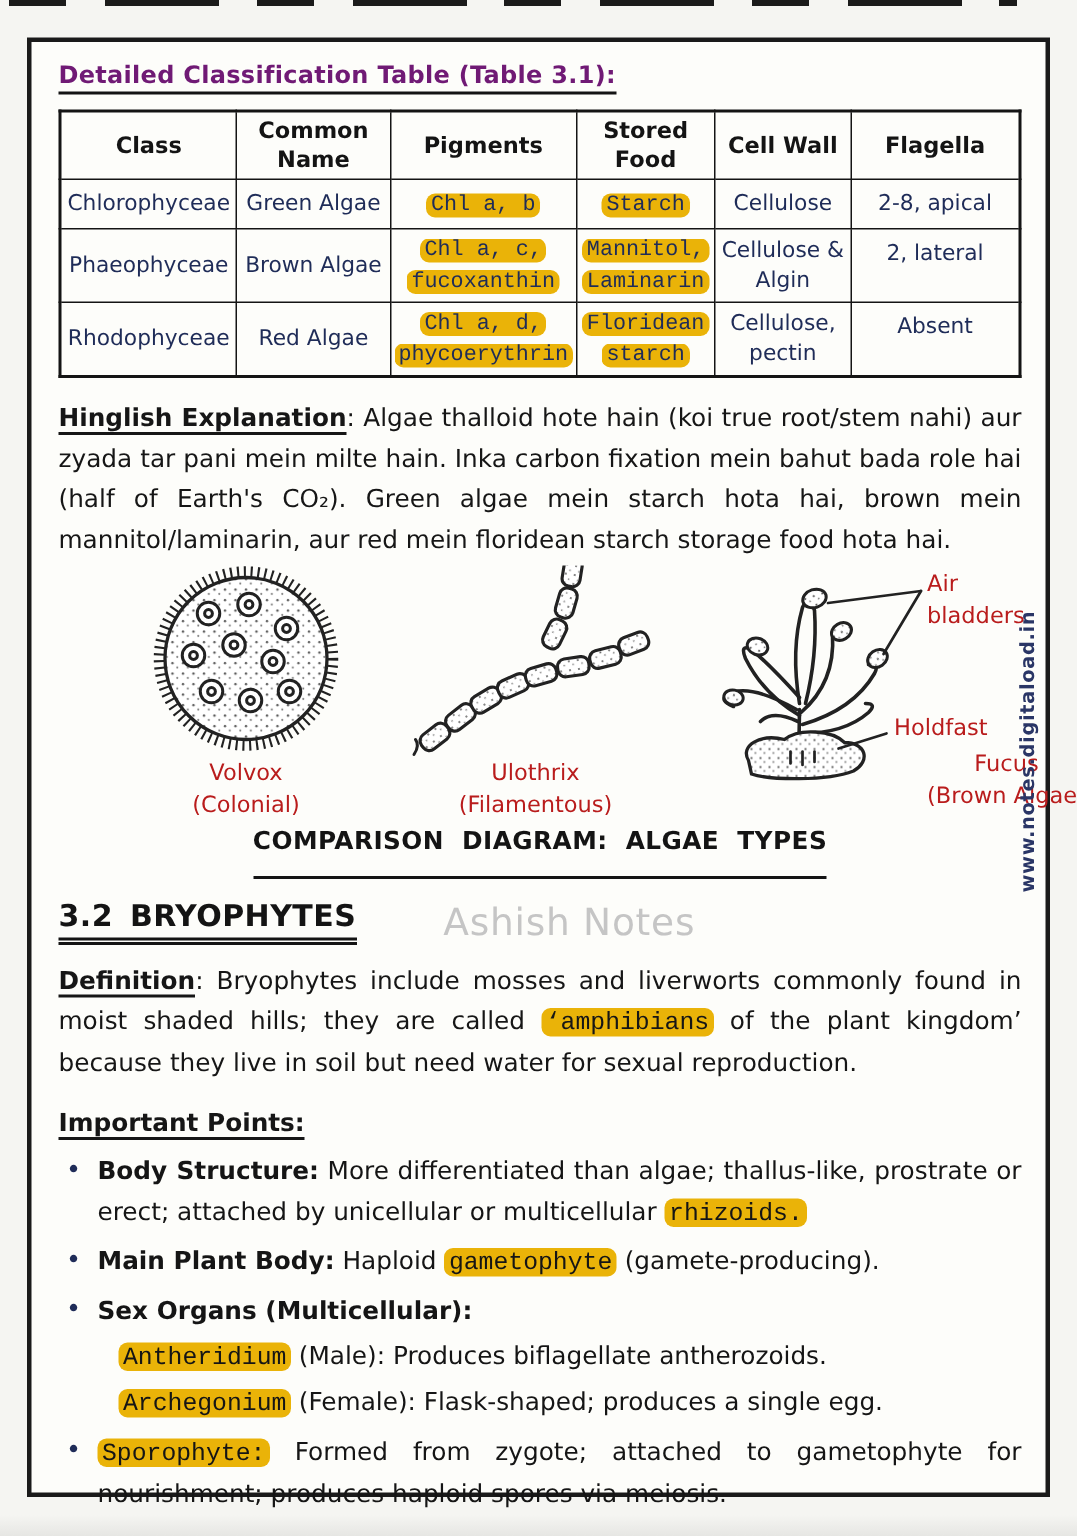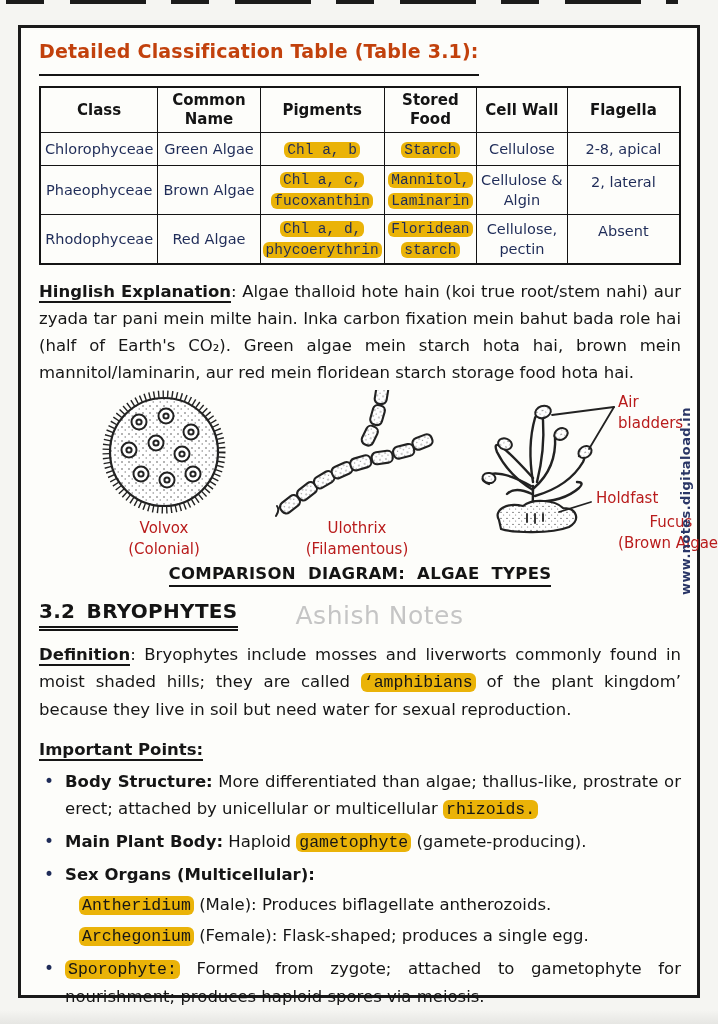--- a/index.html
+++ b/index.html
@@ -6,42 +6,42 @@
   html,body { width:718px; height:1024px; }
   body { font-family:"DejaVu Sans", sans-serif; background:#f5f5f2; position:relative; overflow:hidden; color:#151515; }
   .canvas { position:absolute; inset:0; }
   .top-dashes { position:absolute; top:0; left:6px; right:40px; height:4px;
     background:repeating-linear-gradient(90deg,#1b1b1b 0 38px, transparent 38px 64px, #1b1b1b 64px 140px, transparent 140px 165px); }
   .bottom-smudge { position:absolute; bottom:0; left:0; right:0; height:14px;
     background:linear-gradient(#f5f5f2,#e6e6e3); }
   .sheet { position:absolute; left:18px; top:25px; width:682px; height:973px;
     background:#fdfdfa; border:3px solid #1a1a1a; padding:12px 16px 0 18px; }
 
-  .title { display:inline-block; font-size:19px; font-weight:700; color:#c2410c;
-    border-bottom:2.5px solid #141414; padding-bottom:12px; letter-spacing:.2px; }
+  .title { display:inline-block; font-size:16px; font-weight:700; color:#701a75;
+    border-bottom:2.5px solid #141414; padding-bottom:2px; letter-spacing:.2px; }
 
   table.cls { width:100%; border-collapse:collapse; margin-top:10px; border:2.5px solid #141414; }
   table.cls th, table.cls td { border:1.6px solid #141414; text-align:center; vertical-align:middle; padding:3px 2px; }
   table.cls th { font-size:15px; font-weight:700; color:#141414; line-height:19px; height:40px; }
   table.cls td { font-size:14.5px; font-weight:500; color:#1f2c58; line-height:20px; }
   tr.r1 td { height:33px; } tr.r2 td { height:47px; } tr.r3 td { height:49px; }
   .c1{width:18.5%;} .c2{width:16.5%;} .c3{width:17.5%;} .c4{width:14.5%;} .c5{width:14.5%;} .c6{width:18.5%;}
   .hl { background:#eab308; border-radius:6px; padding:0 3px;
         -webkit-box-decoration-break:clone; box-decoration-break:clone;font-family:Liberation Mono, monospace; }
 
   p.para { margin-top:13px; font-size:16.5px; line-height:27px; text-align:justify; color:#161616; }
   .lbl { font-weight:700; border-bottom:2px solid #161616; }
 
   .diagram-row { position:relative; height:172px; margin-top:4px; }
   .dlabel { position:absolute; text-align:center; color:#b91c1c; font-size:15px; font-weight:500; line-height:21px; }
   .dlabel-left { text-align:left; }
 
   .caption-wrap { text-align:center; margin-top:2px; }
   .caption { display:inline-block; font-size:16.5px; font-weight:700; color:#141414;
-    border-bottom:2.5px solid #141414; padding-bottom:2px; word-spacing:6px; letter-spacing:.3px; }
+    border-bottom:2.5px solid #141414; padding-bottom:14px; word-spacing:6px; letter-spacing:.3px; }
 
   .section-row { display:flex; align-items:center; margin-top:12px; }
   .section-h { font-size:20px; font-weight:700; color:#141414; letter-spacing:.3px;
     border-bottom:5px double #141414; padding-bottom:3px; word-spacing:4px; }
   .gray-wm { margin-left:58px; font-size:25px; color:#c5c5c5; font-weight:400; letter-spacing:.5px; }
 
   .imp { margin-top:14px; }
   .bullet { position:relative; padding-left:26px; margin-top:5px; font-size:16.5px; line-height:27px; text-align:justify; }
   .bullet .dot { position:absolute; left:5px; top:0; color:#1f2c58; font-size:17px; }
   .subline { padding-left:40px; margin-top:3px; font-size:16.5px; line-height:27px; }

